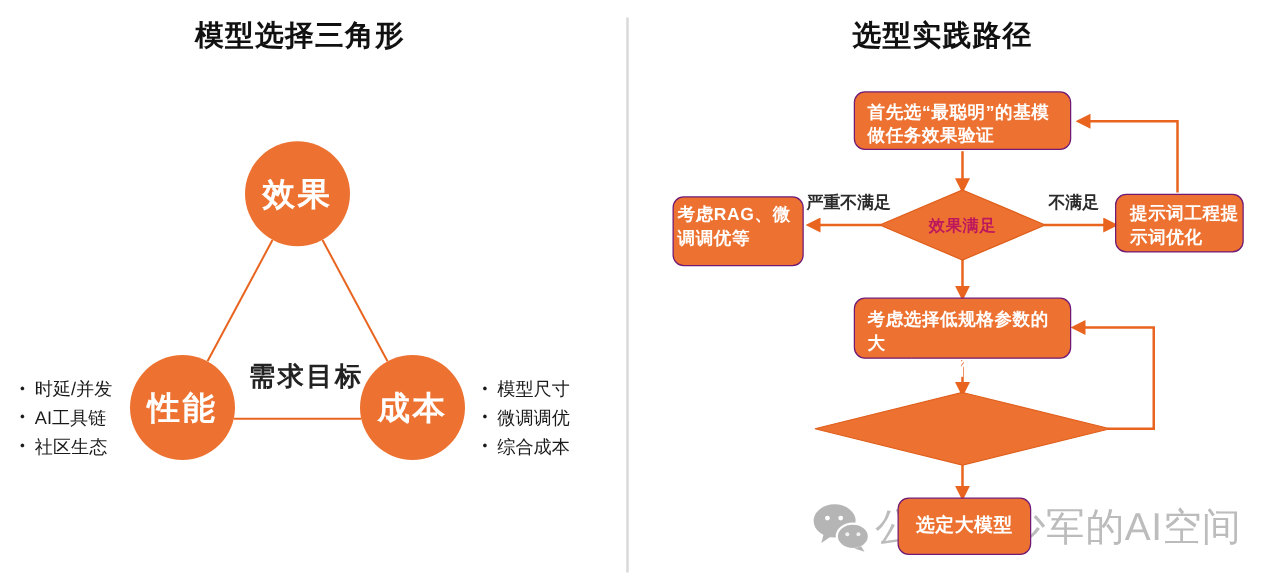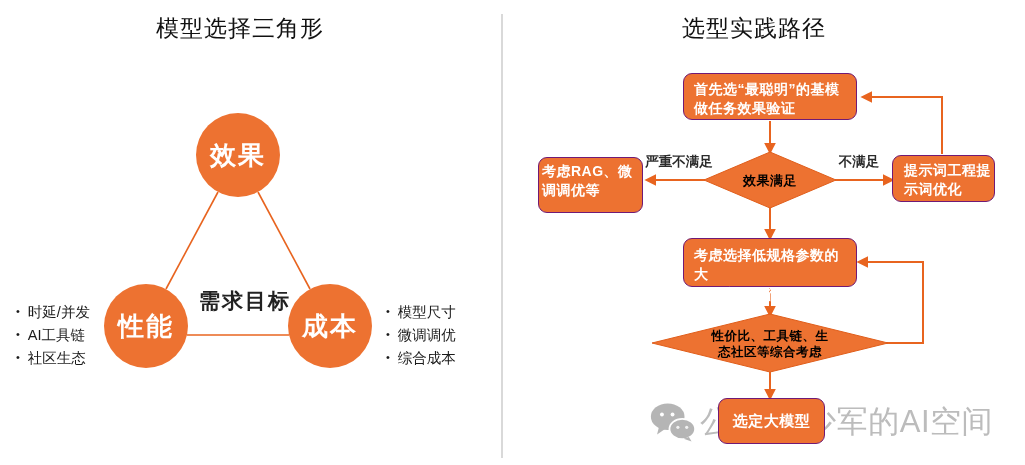--- a/index.html
+++ b/index.html
@@ -3,21 +3,21 @@
 <meta charset="utf-8">
 <style>
   html,body{margin:0;padding:0;background:#ffffff;}
   #canvas{
     position:relative;width:1025px;height:465px;background:#ffffff;overflow:hidden;
     font-family:"Liberation Sans","DejaVu Sans",sans-serif;color:#1a1a1a;
   }
   
   .divider{position:absolute;left:501px;top:14px;width:2px;height:444px;background:#d9d9d9;z-index:0;}
   
-  .panel-title{position:absolute;top:13px;font-size:23px;font-weight:400;color:#111;
+  .panel-title{position:absolute;top:13px;font-size:23px;font-weight:700;color:#111;
     text-align:center;letter-spacing:1px;z-index:2;}
   
   #wires{position:absolute;left:0;top:0;z-index:1;}
   
   .tri-circle{position:absolute;width:84px;height:84px;border-radius:50%;background:#ED7231;
     display:flex;align-items:center;justify-content:center;color:#fff;font-size:26px;
     font-weight:700;letter-spacing:2px;z-index:2;}
   .center-label{position:absolute;left:180px;top:243px;width:130px;text-align:center;
     font-size:21px;font-weight:700;color:#222;letter-spacing:2px;z-index:2;margin-top:44px;}
   
@@ -32,21 +32,21 @@
   .flow-box{position:absolute;background:#ED7231;border:1px solid #701a75;border-radius:9px;
     color:#fff;font-weight:700;font-size:14px;line-height:1.38;white-space:pre-line;
     box-sizing:border-box;z-index:2;letter-spacing:0.5px;}
   .fb-start{left:683px;top:73px;width:174px;height:47px;padding:6px 6px 0 10px;}
   .fb-rag{left:538px;top:157px;width:105px;height:56px;padding:4px 2px 0 3px;}
   .fb-prompt{left:892px;top:155px;width:103px;height:47px;padding:5px 2px 4px 11px;}
   .fb-lowspec{left:683px;top:238px;width:174px;height:49px;padding:7px 6px 0 10px;}
   .fb-final{left:718px;top:398px;width:107px;height:46px;display:flex;align-items:center;
     justify-content:center;font-size:15px;z-index:3;}
   
-  .diamond-label{position:absolute;color:#000000;font-weight:700;text-align:center;
+  .diamond-label{position:absolute;color:#be185d;font-weight:700;text-align:center;
     white-space:pre-line;z-index:2;letter-spacing:0.5px;}
   .dl-1{left:706px;top:172px;width:128px;font-size:13px;}
   .dl-2{left:655px;top:329px;width:230px;font-size:12.5px;line-height:1.26;}
   
   .branch-label{position:absolute;font-size:13.5px;font-weight:700;color:#2b2b2b;
     text-align:center;z-index:2;}
   .bL-severe{left:640px;top:153px;width:78px;}
   .bL-unsat{left:834px;top:153px;width:50px;}
   
   .watermark{position:absolute;left:650px;top:400px;display:flex;align-items:center;z-index:0;}
@@ -137,22 +137,20 @@
   <div class="branch-label bL-severe">严重不满足</div>
   <div class="branch-label bL-unsat">不满足</div>
 
   <div class="flow-box fb-rag">考虑RAG、微
 调调优等</div>
   <div class="flow-box fb-prompt">提示词工程提
 示词优化</div>
   <div class="flow-box fb-lowspec">考虑选择低规格参数的大
 选型实践路径</div>
 
-  <div class="diamond-label dl-2">性价比、工具链、生
-态社区等综合考虑</div>
 
   <div class="flow-box fb-final">选定大模型</div>
 
   <div class="watermark">
     <svg class="wm-icon" viewBox="0 0 52 44">
       <g fill="#b5b5b5">
         <ellipse cx="20" cy="16" rx="19" ry="15"></ellipse>
         <path d="M10 28 L8 36 L17 30 z"></path>
         <ellipse cx="36.5" cy="30" rx="14.5" ry="11.5" stroke="#ffffff" stroke-width="2"></ellipse>
         <path d="M44 39 L47 44 L38 41 z"></path>

